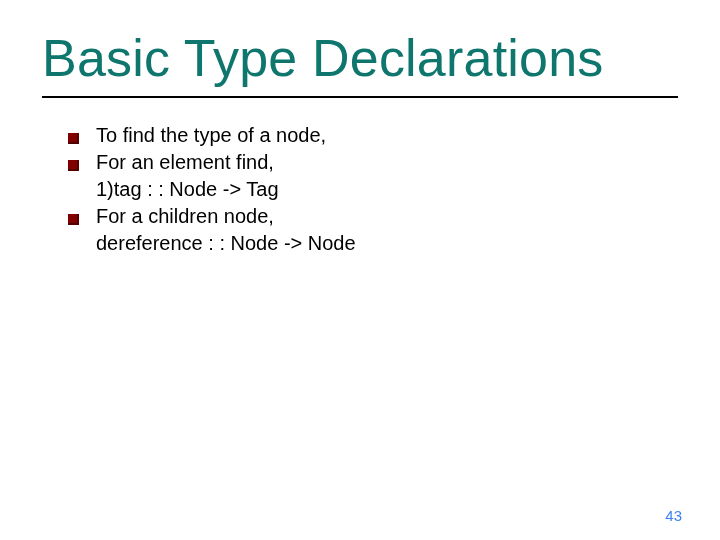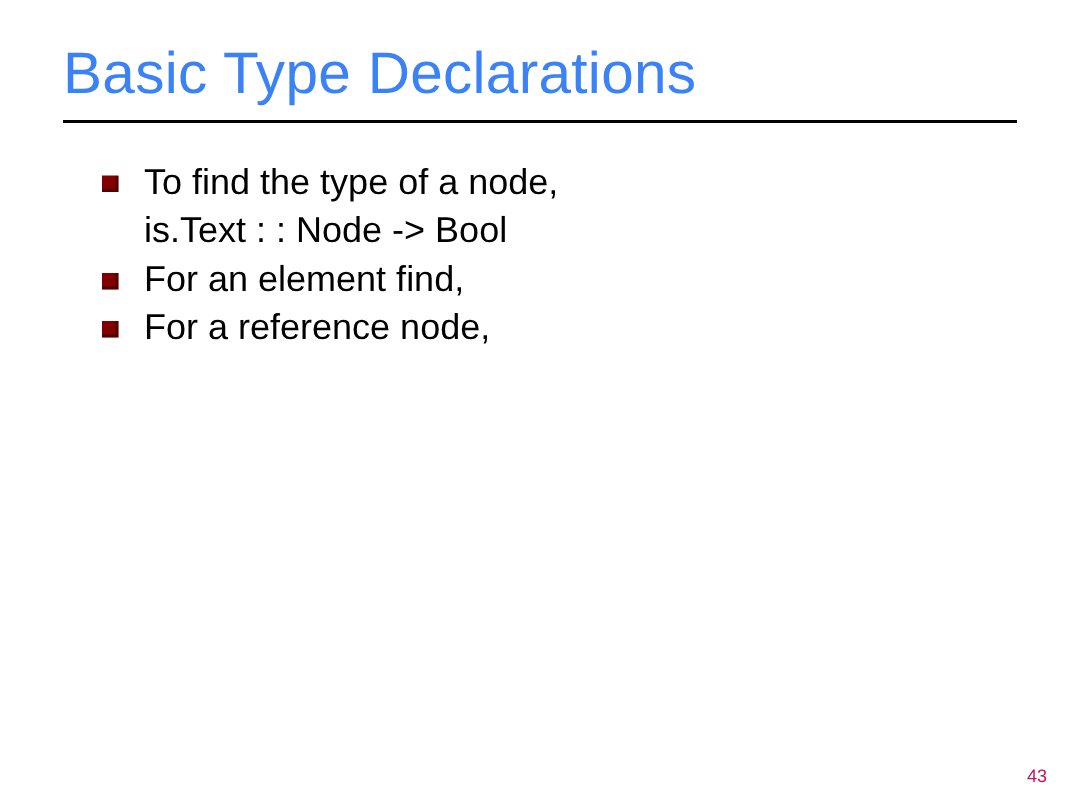--- a/index.html
+++ b/index.html
@@ -12,78 +12,79 @@
     overflow: hidden;
   }
   .slide {
     box-sizing: border-box;
     width: 720px;
     height: 540px;
     padding: 28px 42px 0 42px;
     position: relative;
   }
   .title {
-    font-size: 39px;
+    font-size: 52px;
     font-weight: 400;
-    color: #3b82f6;
+    color: #0f766e;
     margin: 0 0 6px 0;
     letter-spacing: 0.2px;
   }
   .rule {
     border: none;
     border-top: 2px solid #000;
     margin: 8px 0 24px 0;
     width: 100%;
   }
   ul.top {
     list-style: none;
     margin: 0 0 0 20px;
     padding: 0;
   }
   ul.top > li {
     position: relative;
     padding-left: 34px;
     margin: 0;
-    font-size: 24px;
+    font-size: 20px;
     line-height: 1.35;
     color: #000;
   }
   ul.top > li::before {
     content: "";
     position: absolute;
     left: 6px;
     top: 11px;
     width: 11px;
     height: 11px;
     background: #800000;
     box-shadow: inset -2px -2px 0 rgba(0,0,0,0.35);
   }
   .sub {
     display: block;
   }
   .pagenum {
     position: absolute;
-    right: 22px;
+    right: 38px;
     bottom: 16px;
-    font-size: 12px;
-    color: #be185d;
+    font-size: 15px;
+    color: #3b82f6;
   }
 </style>
 </head>
 <body>
 
 <div class="slide">
   <h1 class="title">Basic Type Declarations</h1>
   <hr class="rule">
   <ul class="top">
     <li>
       <span class="sub">To find the type of a node,</span>
-      <span class="sub">is.Text : : Node -&gt; Bool</span>
     </li>
     <li>
       <span class="sub">For an element find,</span>
+      <span class="sub">1)tag : : Node -&gt; Tag</span>
     </li>
     <li>
-      <span class="sub"> For a reference node,</span>
+      <span class="sub"> For a children node,</span>
+      <span class="sub">dereference : : Node -&gt; Node</span>
     </li>
   </ul>
   <div class="pagenum">43</div>
 </div>
 
 </body></html>

